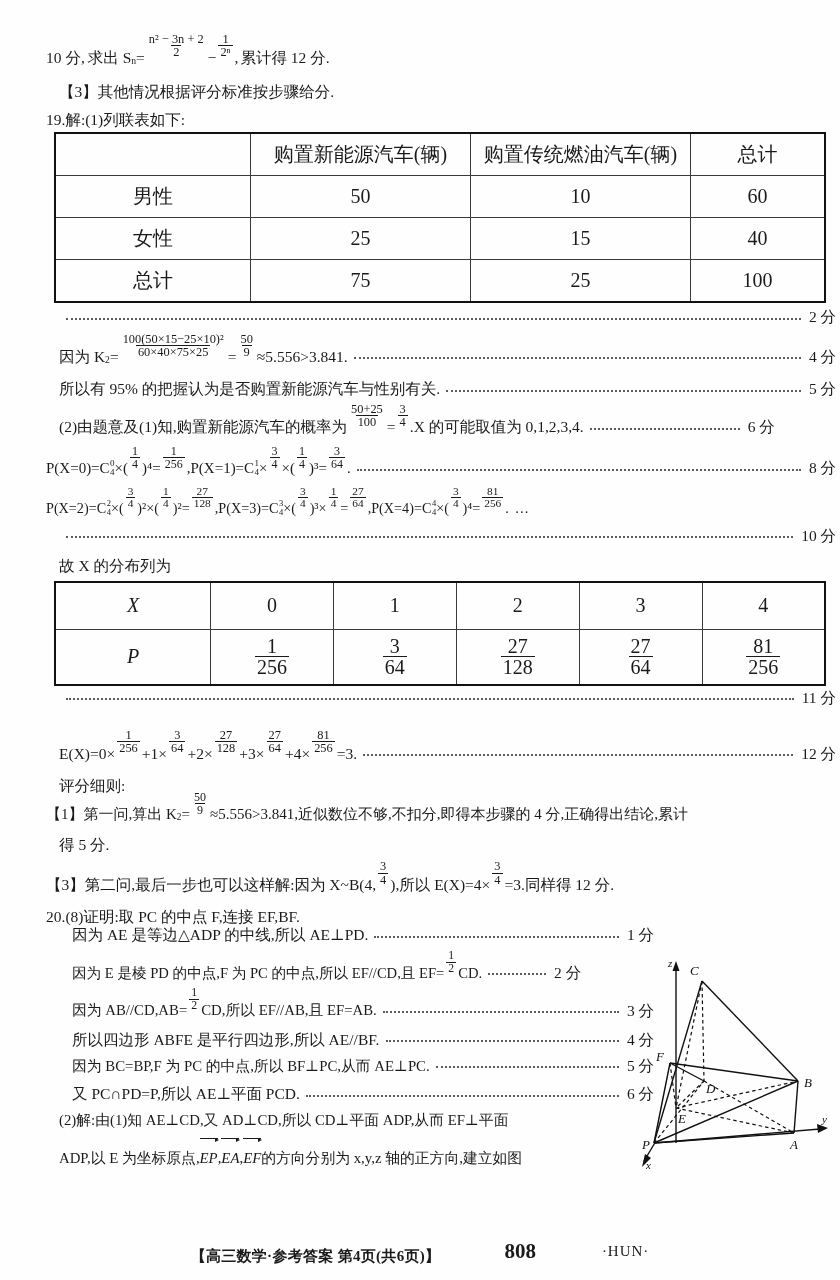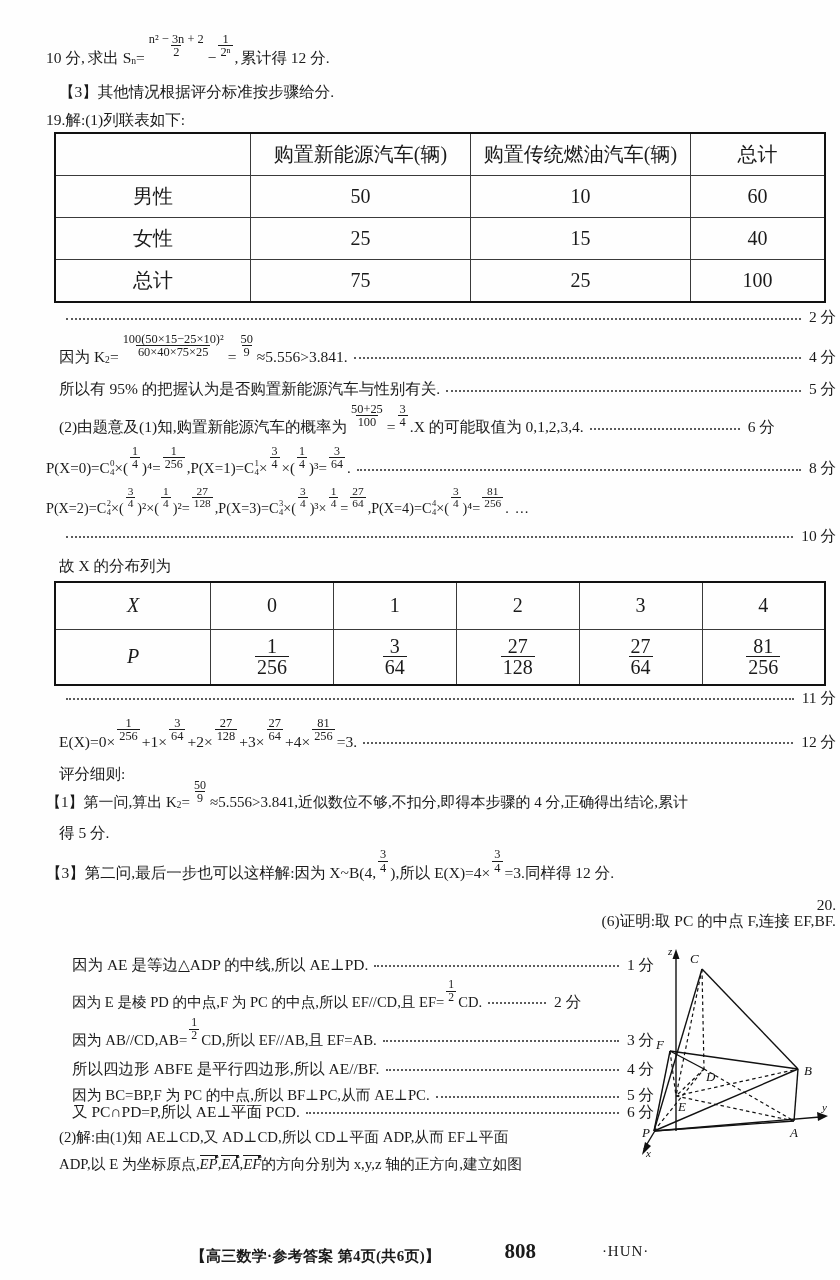--- a/index.html
+++ b/index.html
@@ -79,21 +79,21 @@
     vertical-align: middle;
     font-size: 0.60em;
     line-height: 1.0;
     margin: 0 0 0 0.5px;
     position: relative;
     top: 0.02em;
   }
   .vecbar {
     border-top: 1.1px solid #1a1a1a;
     position: relative;
-    padding-top: 1px;
+    padding-top: 12px;
   }
   .vecbar::after {
     content: "";
     position: absolute;
     right: -1px; top: -1px;
     border-left: 4px solid #1a1a1a;
     border-top: 2.5px solid transparent;
     border-bottom: 2.5px solid transparent;
   }
 
@@ -411,21 +411,21 @@
       <td>
         <span class="frac" style="top:0">
                 <span class="num" style="font-size:1em">81</span>
                 <span class="den" style="font-size:1em">256</span>
               </span>
       </td>
     </tr>
   </tbody>
       </table>
 
-  <div class="ln" style="margin-bottom:18px;">
+  <div class="ln" style="margin-bottom:30px;">
     <span class="txt" style="width:14px"></span>
     <span class="dots"></span>
     <span class="score">11 分</span>
   </div>
 
   <div class="ln" style="margin-bottom:16px;">
     <span class="txt" style="padding-left:13px">
       <span>E(X)=0×</span>
       <span class="frac">
             <span class="num">1</span>
@@ -489,23 +489,23 @@
       <span class="frac">
             <span class="num">3</span>
             <span class="den">4</span>
           </span>
       <span>=3.同样得 12 分.</span>
     </span>
   </div>
 
   <div class="q20">
 
-    <div class="ln" style="margin-bottom:27px;flex-direction:column;">
+    <div class="ln" style="margin-bottom:2px;">
       <span class="txt">20.</span>
-      <span class="txt">(6)证明:取 PC 的中点 F,连接 EF,BF.</span>
+      <span class="txt">(8)证明:取 PC 的中点 F,连接 EF,BF.</span>
     </div>
 
     <div class="q20-text">
 
       <div class="ln" style="margin-bottom:13px;padding-left:26px;">
         <span class="txt">因为 AE 是等边△ADP 的中线,所以 AE⊥PD.</span>
         <span class="dots"></span>
         <span class="score">1 分</span>
       </div>
 
@@ -534,21 +534,21 @@
         <span class="dots"></span>
         <span class="score">3 分</span>
       </div>
 
       <div class="ln" style="margin-bottom:10px;padding-left:26px;">
         <span class="txt">所以四边形 ABFE 是平行四边形,所以 AE//BF.</span>
         <span class="dots"></span>
         <span class="score">4 分</span>
       </div>
 
-      <div class="ln" style="margin-bottom:0;padding-left:26px;font-size:14.8px;">
+      <div class="ln" style="margin-bottom:12px;padding-left:26px;font-size:14.8px;">
         <span class="txt">因为 BC=BP,F 为 PC 的中点,所以 BF⊥PC,从而 AE⊥PC.</span>
         <span class="dots"></span>
         <span class="score">5 分</span>
       </div>
 
       <div class="ln" style="margin-bottom:10px;padding-left:26px;">
         <span class="txt">又 PC∩PD=P,所以 AE⊥平面 PCD.</span>
         <span class="dots"></span>
         <span class="score">6 分</span>
       </div>

